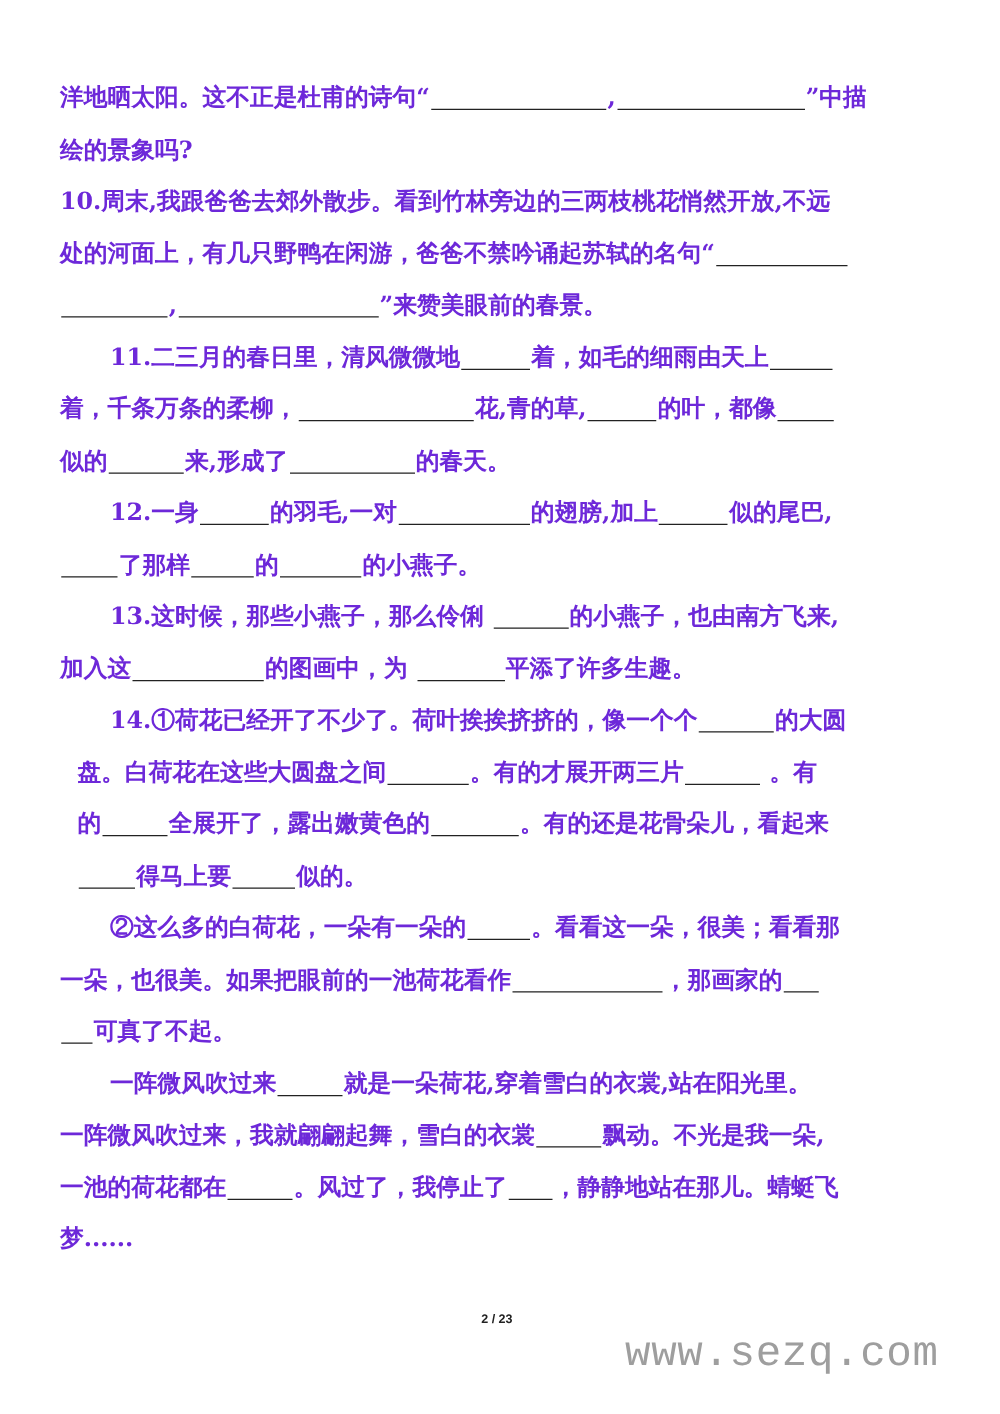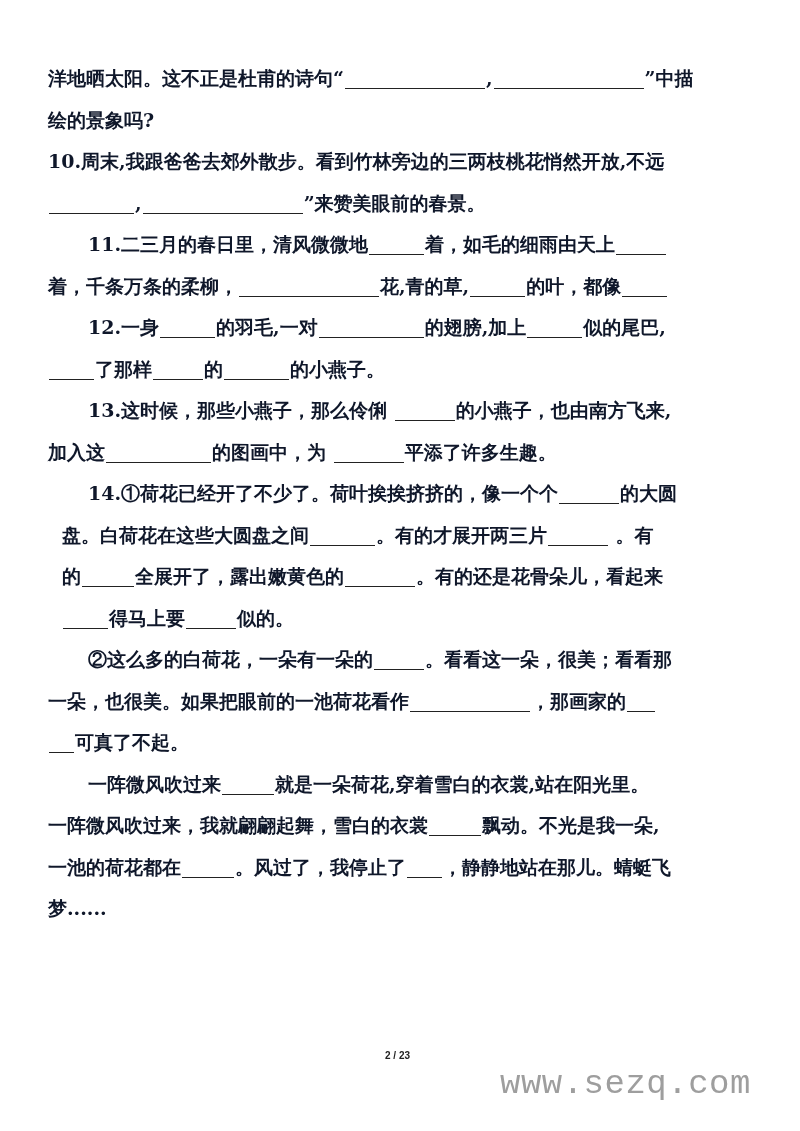--- a/index.html
+++ b/index.html
@@ -1,20 +1,20 @@
 <!DOCTYPE html>
 <html><head>
 <meta charset="utf-8">
 <style>
   html, body { margin: 0; padding: 0; background: #ffffff; }
   body { width: 800px; height: 1131px; position: relative; overflow: hidden; }
   .page {
     position: absolute; left: 48px; top: 58px; width: 706px;
     font-family: "DejaVu Serif", "Liberation Serif", serif;
-    font-weight: bold; font-size: 19px; color: #0f172a;
+    font-weight: bold; font-size: 19px; color: #6d28d9;
     line-height: 41.5px;
   }
   .line { white-space: nowrap; height: 41.5px; position: relative; }
   .indent { padding-left: 40px; }
   .indent-s { padding-left: 14px; }
   .blank {
     display: inline-block; border-bottom: 1.3px solid #222; height: 22px;
     vertical-align: -4px; margin: 0 1px;
   }
   .page-num {
@@ -27,23 +27,25 @@
     letter-spacing: 0.5px;
   }
 </style>
 </head>
 <body>
 
 <div class="page" id="doc">
     <div class="line"><span>洋地晒太阳。这不正是杜甫的诗句“</span><span class="blank" style="width: 140px;"></span><span>,</span><span class="blank" style="width: 150px;"></span><span>”中描</span></div>
     <div class="line"><span>绘的景象吗?</span></div>
     <div class="line"><span>10.周末,我跟爸爸去郊外散步。看到竹林旁边的三两枝桃花悄然开放,不远</span></div>
+    <div class="line"><span>处的河面上，有几只野鸭在闲游，爸爸不禁吟诵起苏轼的名句“</span><span class="blank" style="width: 105px;"></span></div>
     <div class="line"><span class="blank" style="width: 85px;"></span><span>,</span><span class="blank" style="width: 160px;"></span><span>”来赞美眼前的春景。</span></div>
     <div class="line indent"><span>11.二三月的春日里，清风微微地</span><span class="blank" style="width: 55px;"></span><span>着，如毛的细雨由天上</span><span class="blank" style="width: 50px;"></span></div>
     <div class="line"><span>着，千条万条的柔柳，</span><span class="blank" style="width: 140px;"></span><span>花,青的草,</span><span class="blank" style="width: 55px;"></span><span>的叶，都像</span><span class="blank" style="width: 45px;"></span></div>
+    <div class="line"><span>似的</span><span class="blank" style="width: 60px;"></span><span>来,形成了</span><span class="blank" style="width: 100px;"></span><span>的春天。</span></div>
     <div class="line indent"><span>12.一身</span><span class="blank" style="width: 55px;"></span><span>的羽毛,一对</span><span class="blank" style="width: 105px;"></span><span>的翅膀,加上</span><span class="blank" style="width: 55px;"></span><span>似的尾巴,</span></div>
     <div class="line"><span class="blank" style="width: 45px;"></span><span>了那样</span><span class="blank" style="width: 50px;"></span><span>的</span><span class="blank" style="width: 65px;"></span><span>的小燕子。</span></div>
     <div class="line indent"><span>13.这时候，那些小燕子，那么伶俐 </span><span class="blank" style="width: 60px;"></span><span>的小燕子，也由南方飞来,</span></div>
     <div class="line"><span>加入这</span><span class="blank" style="width: 105px;"></span><span>的图画中，为 </span><span class="blank" style="width: 70px;"></span><span>平添了许多生趣。</span></div>
     <div class="line indent"><span>14.①荷花已经开了不少了。荷叶挨挨挤挤的，像一个个</span><span class="blank" style="width: 60px;"></span><span>的大圆</span></div>
     <div class="line indent-s"><span>盘。白荷花在这些大圆盘之间</span><span class="blank" style="width: 65px;"></span><span>。有的才展开两三片</span><span class="blank" style="width: 60px;"></span><span> 。有</span></div>
     <div class="line indent-s"><span>的</span><span class="blank" style="width: 52px;"></span><span>全展开了，露出嫩黄色的</span><span class="blank" style="width: 70px;"></span><span>。有的还是花骨朵儿，看起来</span></div>
     <div class="line indent-s"><span class="blank" style="width: 45px;"></span><span>得马上要</span><span class="blank" style="width: 50px;"></span><span>似的。</span></div>
     <div class="line indent"><span>②这么多的白荷花，一朵有一朵的</span><span class="blank" style="width: 50px;"></span><span>。看看这一朵，很美；看看那</span></div>
     <div class="line"><span>一朵，也很美。如果把眼前的一池荷花看作</span><span class="blank" style="width: 120px;"></span><span>，那画家的</span><span class="blank" style="width: 28px;"></span></div>

